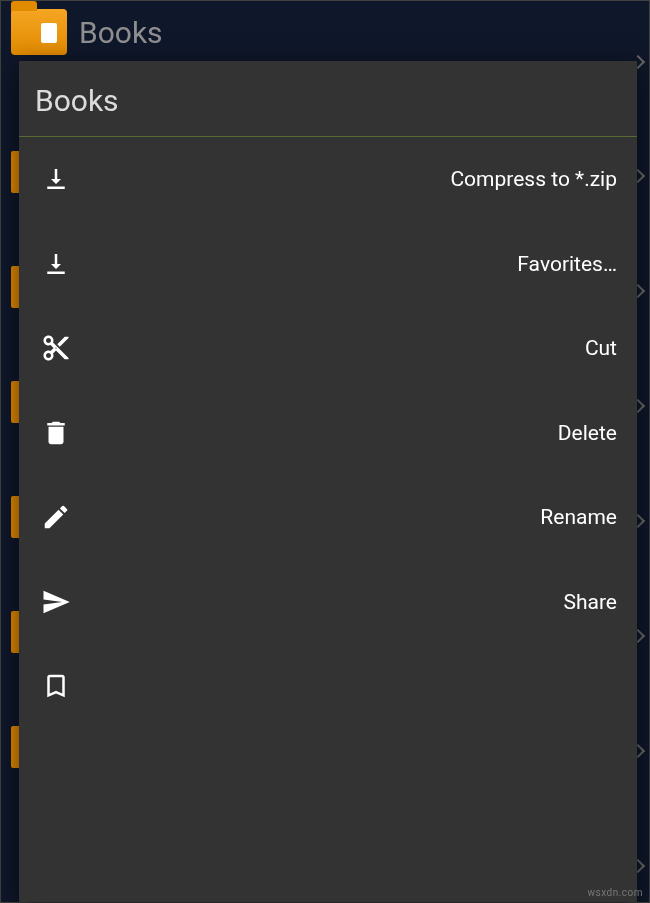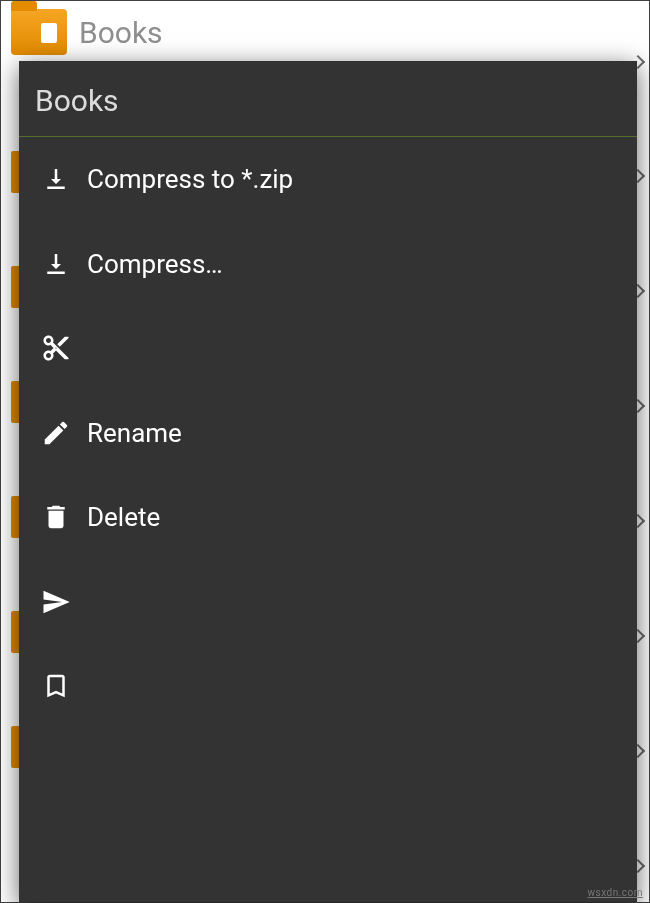--- a/index.html
+++ b/index.html
@@ -7,21 +7,21 @@
     width: 650px;
     height: 903px;
     overflow: hidden;
     font-family: Roboto, "Helvetica Neue", Arial, sans-serif;
     background: #0a0a0a;
   }
   .viewport {
     position: relative;
     width: 650px;
     height: 903px;
-    background: #ffffff;
+    background: #0f172a;
     border: 1px solid #404040;
   }
 
   
   .bg-header {
     position: absolute;
     left: 10px; top: 8px;
     display: flex; align-items: center;
   }
   .bg-folder {
@@ -67,34 +67,35 @@
     font-size:30px;
     font-weight:400;
     padding: 22px 22px 18px 16px;
     border-bottom: 1px solid #5a6b2f;
   }
   .menu-item {
     display:flex; align-items:center;
     height: 84.5px;
     padding: 0 20px 0 10px;
     color:#ffffff;
-    font-size:26px;
+    font-size:21px;
     cursor:pointer;
+    text-align:right;
   }
   .menu-item .icon {
     width:54px; height:32px;
     display:flex; align-items:center; justify-content:center;
     flex-shrink:0;
   }
   .menu-item svg { width:30px; height:30px; fill:#ffffff; }
   .menu-item .label { flex:1; padding-left:4px; }
 
   .watermark {
     position:absolute; right:6px; bottom:4px;
-    color:#777; font-size:10px; letter-spacing:.5px;text-decoration:underline;
+    color:#777; font-size:10px; letter-spacing:.5px;
   }
 </style>
 </head>
 <body>
 
 <div class="viewport">
 
   <div class="bg-header">
     <div class="bg-folder"></div>
     <div class="bg-title">Books</div>
@@ -127,57 +128,59 @@
       <span class="label">Compress to *.zip</span>
     </div>
 
 
     <div class="menu-item">
       <span class="icon">
         <svg viewBox="0 0 24 24">
             <path d="M5 20h14v-2H5v2zM13 4h-2v8H8l4 4 4-4h-3V4z"></path>
           </svg>
       </span>
-      <span class="label">Compress…</span>
+      <span class="label">Favorites…</span>
     </div>
 
 
     <div class="menu-item">
       <span class="icon">
         <svg viewBox="0 0 24 24">
             <path d="M9.64 7.64c.23-.5.36-1.05.36-1.64 0-2.21-1.79-4-4-4S2 3.79 2 6s1.79 4 4 4c.59 0 1.14-.13 1.64-.36L10 12l-2.36 2.36C7.14 14.13 6.59 14 6 14c-2.21 0-4 1.79-4 4s1.79 4 4 4 4-1.79 4-4c0-.59-.13-1.14-.36-1.64L12 14l7 7h3v-1L9.64 7.64zM6 8c-1.1 0-2-.9-2-2s.9-2 2-2 2 .9 2 2-.9 2-2 2zm0 12c-1.1 0-2-.9-2-2s.9-2 2-2 2 .9 2 2-.9 2-2 2zm6-7.5c-.28 0-.5-.22-.5-.5s.22-.5.5-.5.5.22.5.5-.22.5-.5.5zM19 3l-6 6 2 2 7-7V3z"></path>
           </svg>
       </span>
+      <span class="label">Cut</span>
+    </div>
+
+    <div class="menu-item">
+      <span class="icon">
+        <svg viewBox="0 0 24 24">
+            <path d="M6 19c0 1.1.9 2 2 2h8c1.1 0 2-.9 2-2V7H6v12zM19 4h-3.5l-1-1h-5l-1 1H5v2h14V4z"></path>
+          </svg>
+      </span>
+      <span class="label">Delete</span>
     </div>
 
     <div class="menu-item">
       <span class="icon">
         <svg viewBox="0 0 24 24">
             <path d="M3 17.25V21h3.75L17.81 9.94l-3.75-3.75L3 17.25zM20.71 7.04a1 1 0 0 0 0-1.41l-2.34-2.34a1 1 0 0 0-1.41 0l-1.83 1.83 3.75 3.75 1.83-1.83z"></path>
           </svg>
       </span>
       <span class="label">Rename</span>
     </div>
 
-    <div class="menu-item">
-      <span class="icon">
-        <svg viewBox="0 0 24 24">
-            <path d="M6 19c0 1.1.9 2 2 2h8c1.1 0 2-.9 2-2V7H6v12zM19 4h-3.5l-1-1h-5l-1 1H5v2h14V4z"></path>
-          </svg>
-      </span>
-      <span class="label">Delete</span>
-    </div>
-
 
     <div class="menu-item">
       <span class="icon">
         <svg viewBox="0 0 24 24">
             <path d="M2.01 21L23 12 2.01 3 2 10l15 2-15 2z"></path>
           </svg>
       </span>
+      <span class="label">Share</span>
     </div>
 
     <div class="menu-item">
       <span class="icon">
         <svg viewBox="0 0 24 24">
             <path d="M17 3H7c-1.1 0-2 .9-2 2v16l7-3 7 3V5c0-1.1-.9-2-2-2zm0 15l-5-2.18L7 18V5h10v13z"></path>
           </svg>
       </span>
     </div>
   </div>

